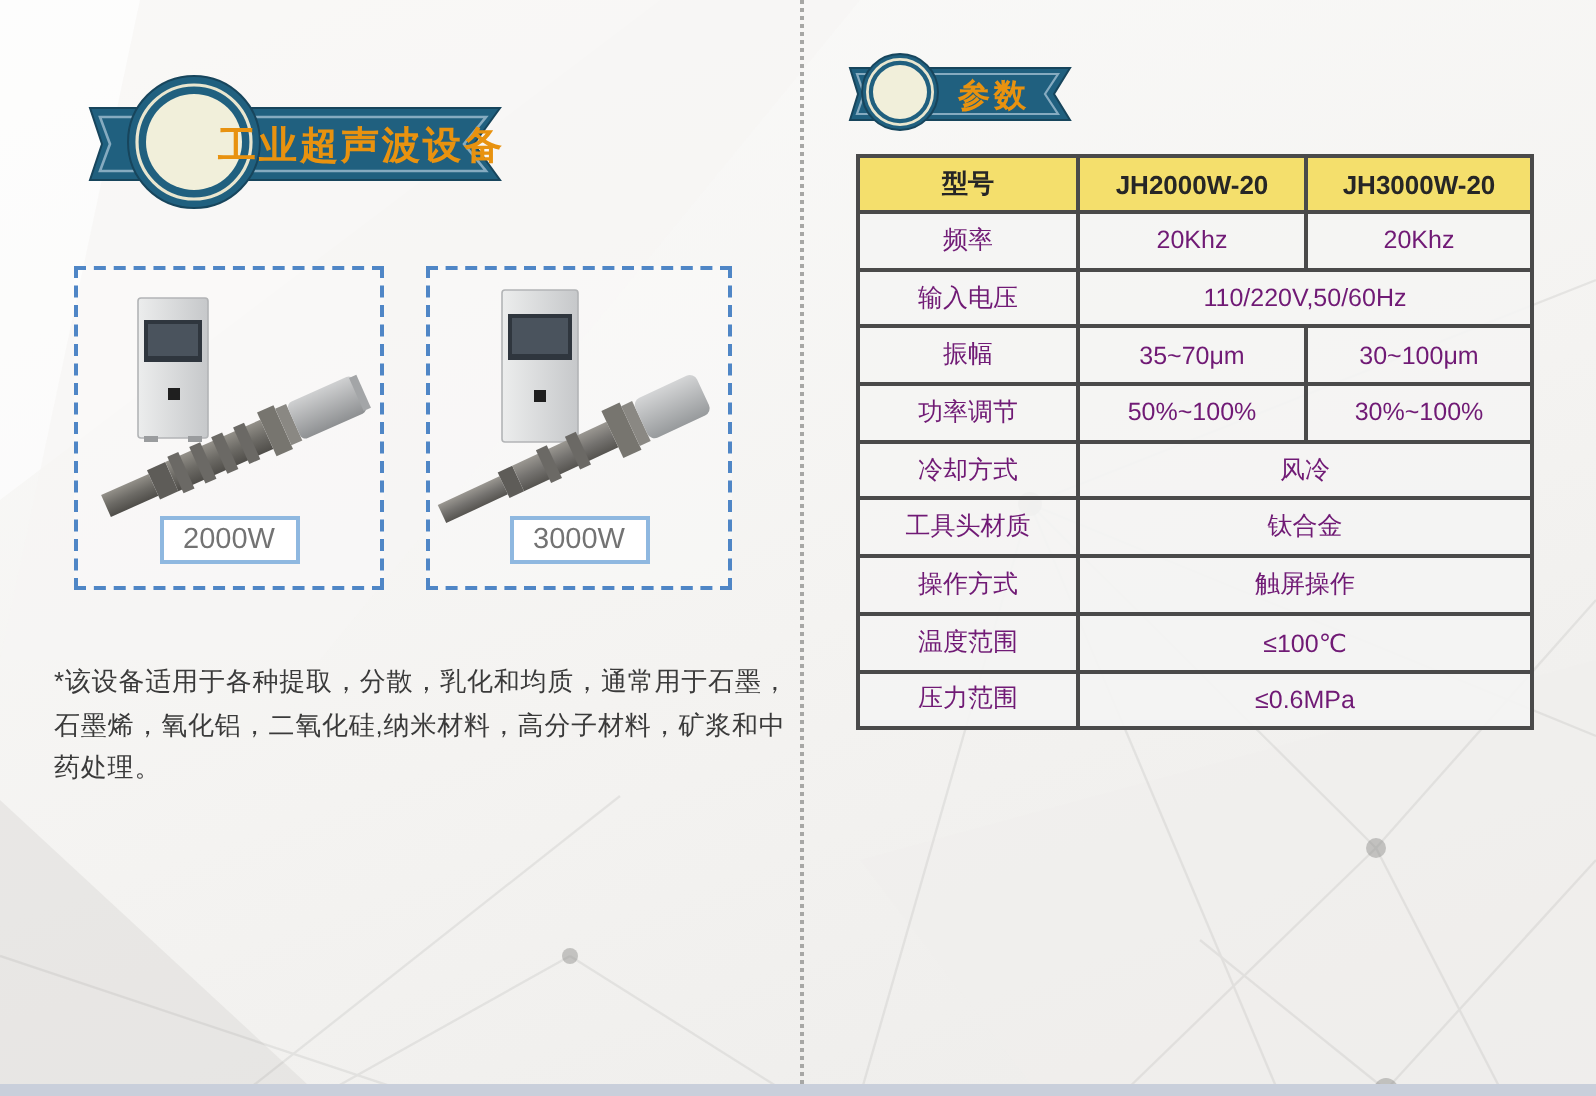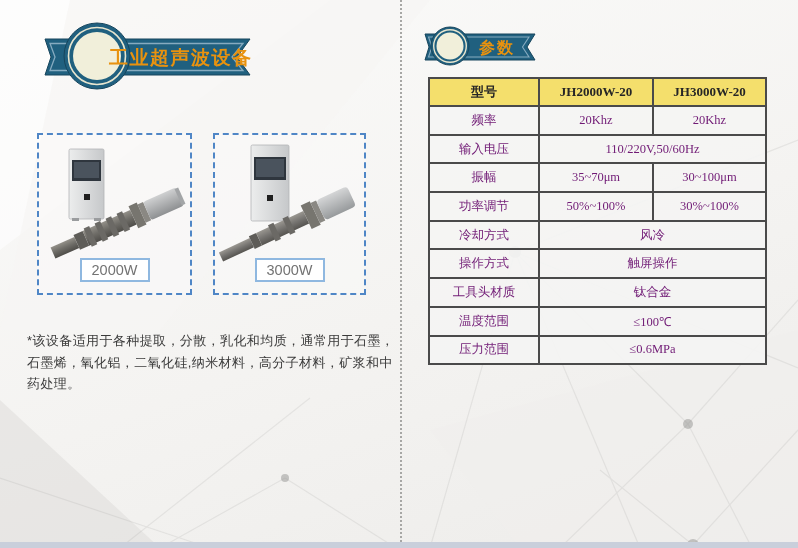--- a/index.html
+++ b/index.html
@@ -40,21 +40,21 @@
   .divider {
     position:absolute; left:400px; top:0; height:542px; width:0;
     border-left:2px dotted #a7a7a5; z-index:1;
   }
   .bottom-bar {
     position:absolute; left:0; top:542px; width:798px; height:6px;
     background:#c9cfdb; z-index:3;
   }
 
   
-  .spec-table-wrap { position:absolute; left:428px; top:77px; z-index:2;font-family:Liberation Serif, serif; }
+  .spec-table-wrap { position:absolute; left:428px; top:77px; z-index:2; }
   table.spec {
     border-collapse:collapse; width:337px; table-layout:fixed;
     background:transparent;
   }
   table.spec th, table.spec td {
     border:2px solid #4a4a4a; text-align:center; vertical-align:middle;
     font-size:12.5px; color:#701a75; padding:0 2px; overflow:hidden;
   }
   table.spec thead th {
     background:#f4df6c; font-weight:bold; font-size:13px; height:28px; color:#262626;
@@ -89,21 +89,21 @@
         <path d="M285 478 L396 548"></path>
     </g>
     <g fill="#8a8a88" opacity="0.45">
       <circle cx="515" cy="252" r="6"></circle>
       <circle cx="688" cy="424" r="5"></circle>
       <circle cx="693" cy="545" r="6"></circle>
       <circle cx="285" cy="478" r="4"></circle>
     </g>
   </svg>
 
-  <div class="banner" style="left:45px; top:21px;">
+  <div class="banner" style="left:45px; top:36px;">
     <svg width="212" height="72" viewBox="0 0 212 72">
       <g>
         <polygon points="0,18 205,18 192,36 205,54 0,54 6,36" fill="#20607F" stroke="#17455c" stroke-width="1"></polygon>
         <polygon points="5,22.5 198,22.5 187,36 198,49.5 5,49.5 10,36" fill="none" stroke="#86abc0" stroke-width="1.3"></polygon>
       </g>
       <g>
         <circle cx="52" cy="35" r="33" fill="#20607F" stroke="#17455c" stroke-width="1"></circle>
         <circle cx="52" cy="35" r="28.5" fill="none" stroke="#e9e6cf" stroke-width="1.6"></circle>
         <circle cx="52" cy="35" r="24" fill="#F1EFDA"></circle>
       </g>
@@ -245,28 +245,28 @@
           <tr>
             <td class="rowlabel">功率调节</td>
             <td>50%~100%</td>
             <td>30%~100%</td>
           </tr>
           <tr>
             <td class="rowlabel">冷却方式</td>
             <td colspan="2">风冷</td>
           </tr>
           <tr>
+            <td class="rowlabel">工具头材质</td>
+            <td colspan="2">钛合金</td>
+          </tr>
+          <tr>
             <td class="rowlabel">操作方式</td>
             <td colspan="2">触屏操作</td>
           </tr>
           <tr>
-            <td class="rowlabel">工具头材质</td>
-            <td colspan="2">钛合金</td>
-          </tr>
-          <tr>
             <td class="rowlabel">温度范围</td>
             <td colspan="2">≤100℃</td>
           </tr>
           <tr>
             <td class="rowlabel">压力范围</td>
             <td colspan="2">≤0.6MPa</td>
           </tr>
         </tbody>
     </table>
   </div>

